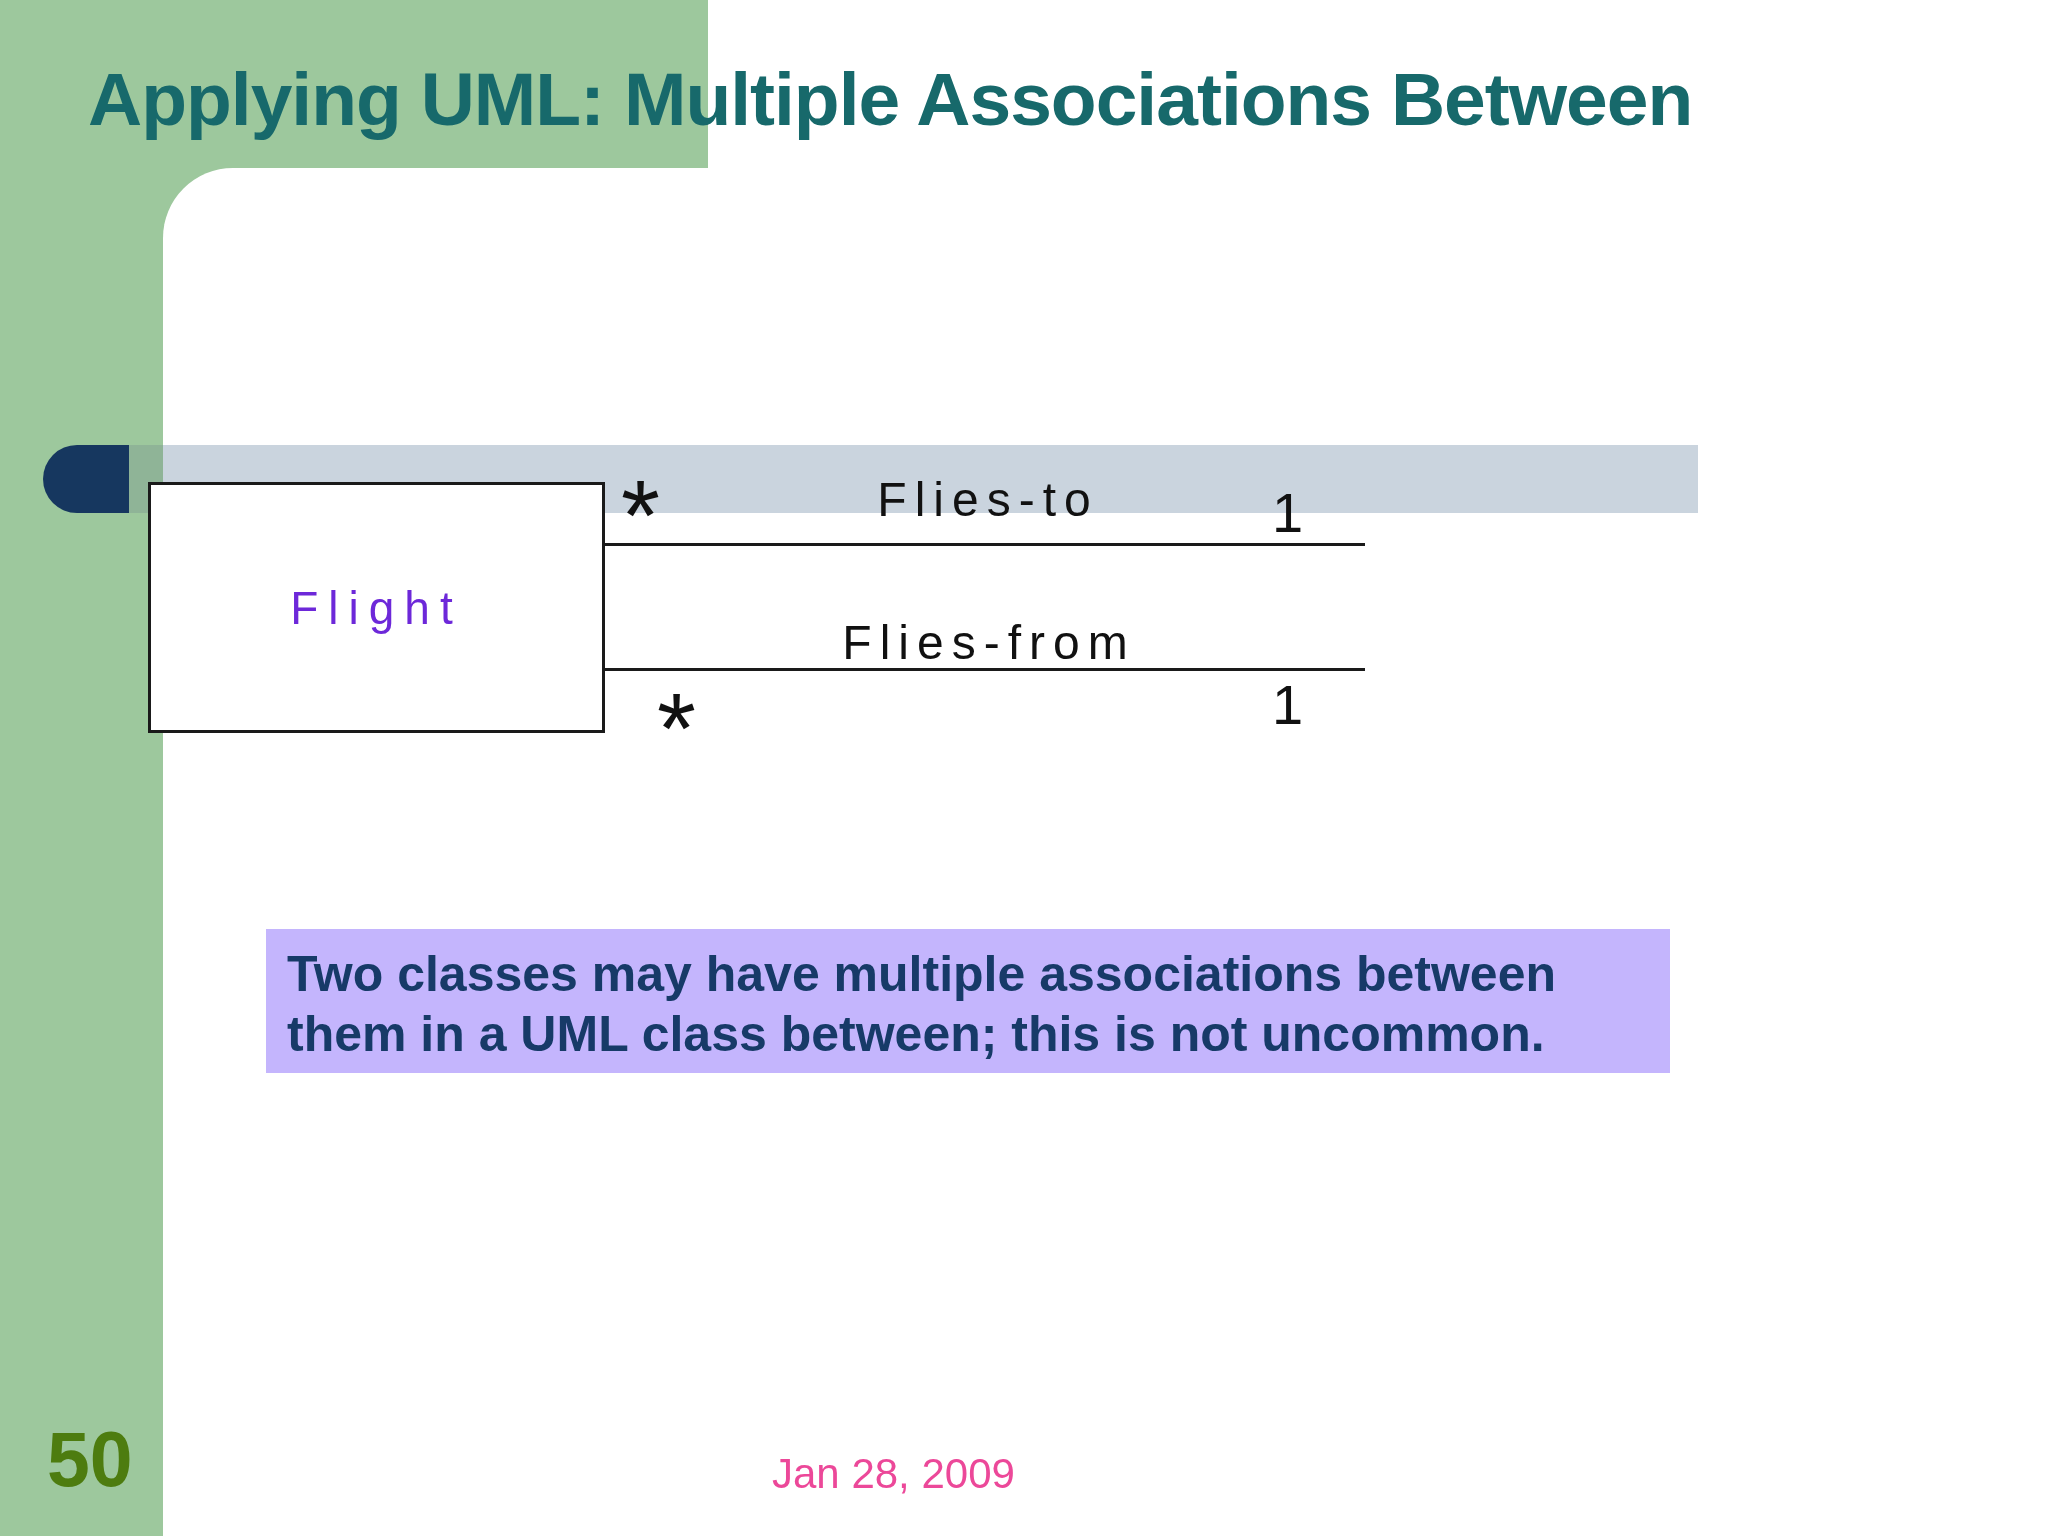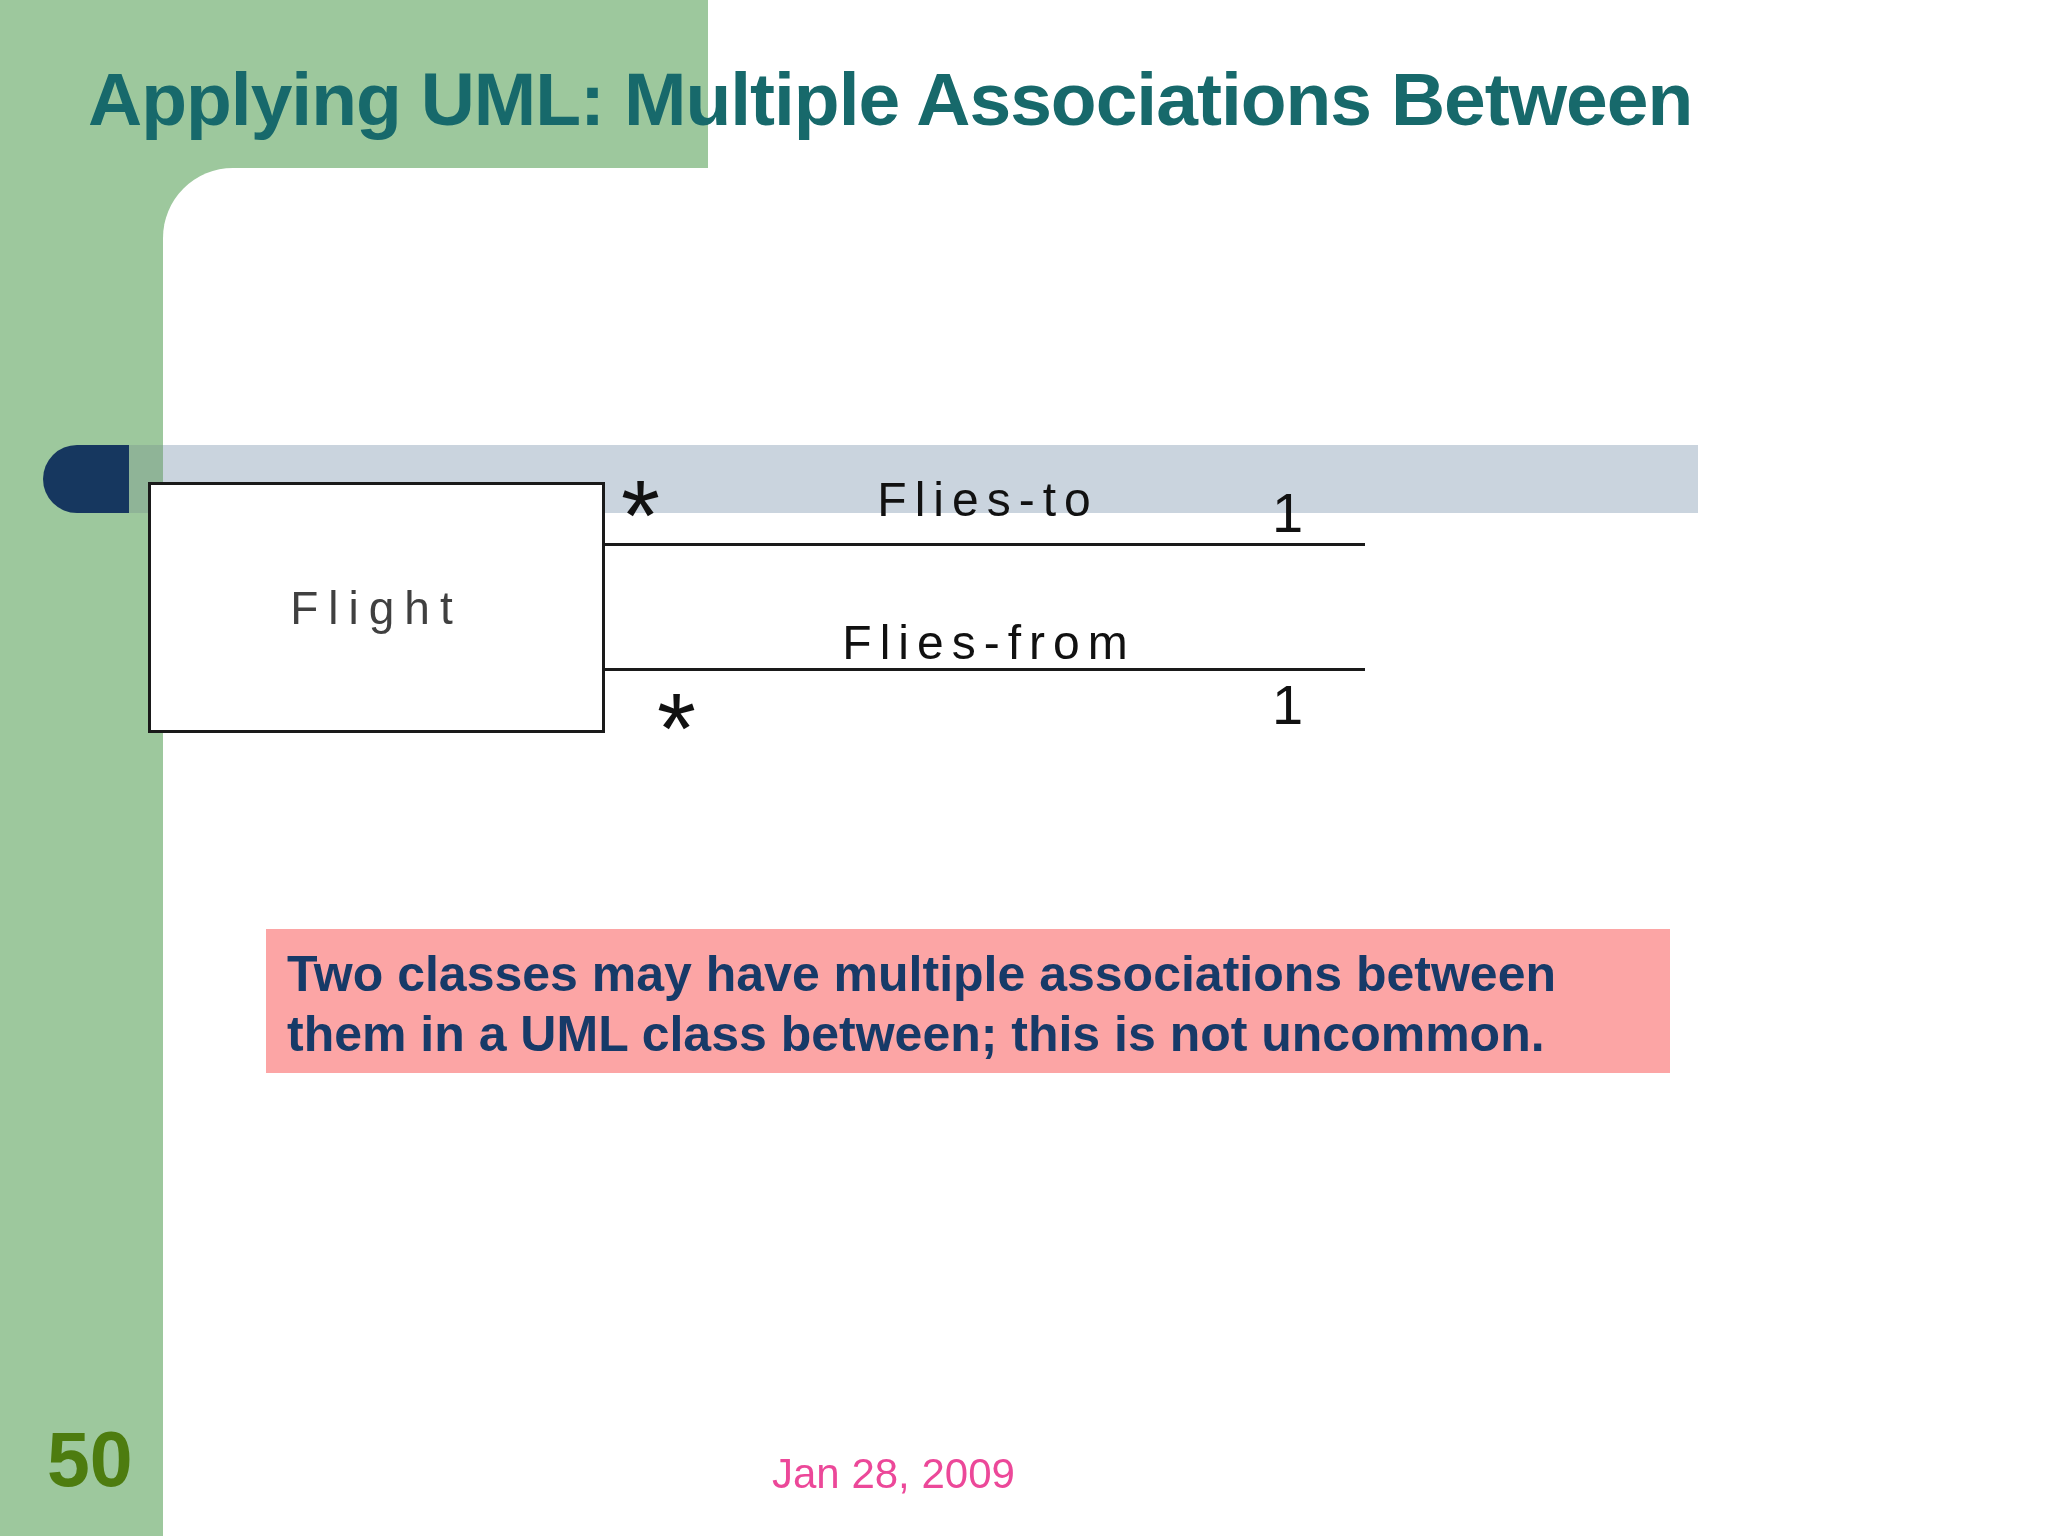--- a/index.html
+++ b/index.html
@@ -40,21 +40,21 @@
     position:absolute;left:72px;top:40px;width:1860px;
     font-size:75px;font-weight:bold;line-height:87px;
     color:#17696B;letter-spacing:-1px;z-index:3;
   }
   .slide-title .line{display:block;white-space:nowrap;}
   
   .class-box{
     position:absolute;top:482px;height:251px;
     background:#ffffff;border:3px solid #1A1A1A;box-sizing:border-box;
     display:flex;align-items:center;justify-content:center;
-    font-size:46px;color:#404040;letter-spacing:10px;z-index:4;
+    font-size:46px;color:#6d28d9;letter-spacing:10px;z-index:4;
   }
   .class-box.flight{left:148px;width:457px;}
   .class-box.airport{left:1365px;width:455px;}
   .assoc-line{
     position:absolute;left:605px;width:760px;height:3px;
     background:#1A1A1A;z-index:3;
   }
   .assoc-line.to{top:543px;}
   .assoc-line.from{top:668px;}
   .assoc-label{
@@ -69,21 +69,21 @@
   }
   .mult.star{font-size:100px;}
   .mult.one{font-size:56px;}
   .mult.star-to{left:621px;top:465px;}
   .mult.one-to{left:1272px;top:485px;}
   .mult.star-from{left:657px;top:678px;}
   .mult.one-from{left:1272px;top:677px;}
   
   .note-box{
     position:absolute;left:266px;top:929px;width:1404px;height:144px;
-    background:#fca5a5;box-sizing:border-box;
+    background:#c4b5fd;box-sizing:border-box;
     padding:15px 0 0 21px;z-index:4;
     font-size:50px;font-weight:bold;line-height:60px;color:#173A68;
   }
   .note-box .line{display:block;white-space:nowrap;}
   
   .page-number{
     position:absolute;left:47px;top:1421px;
     font-size:77px;font-weight:bold;color:#4d7c0f;line-height:1;z-index:3;
   }
   .date-label{

